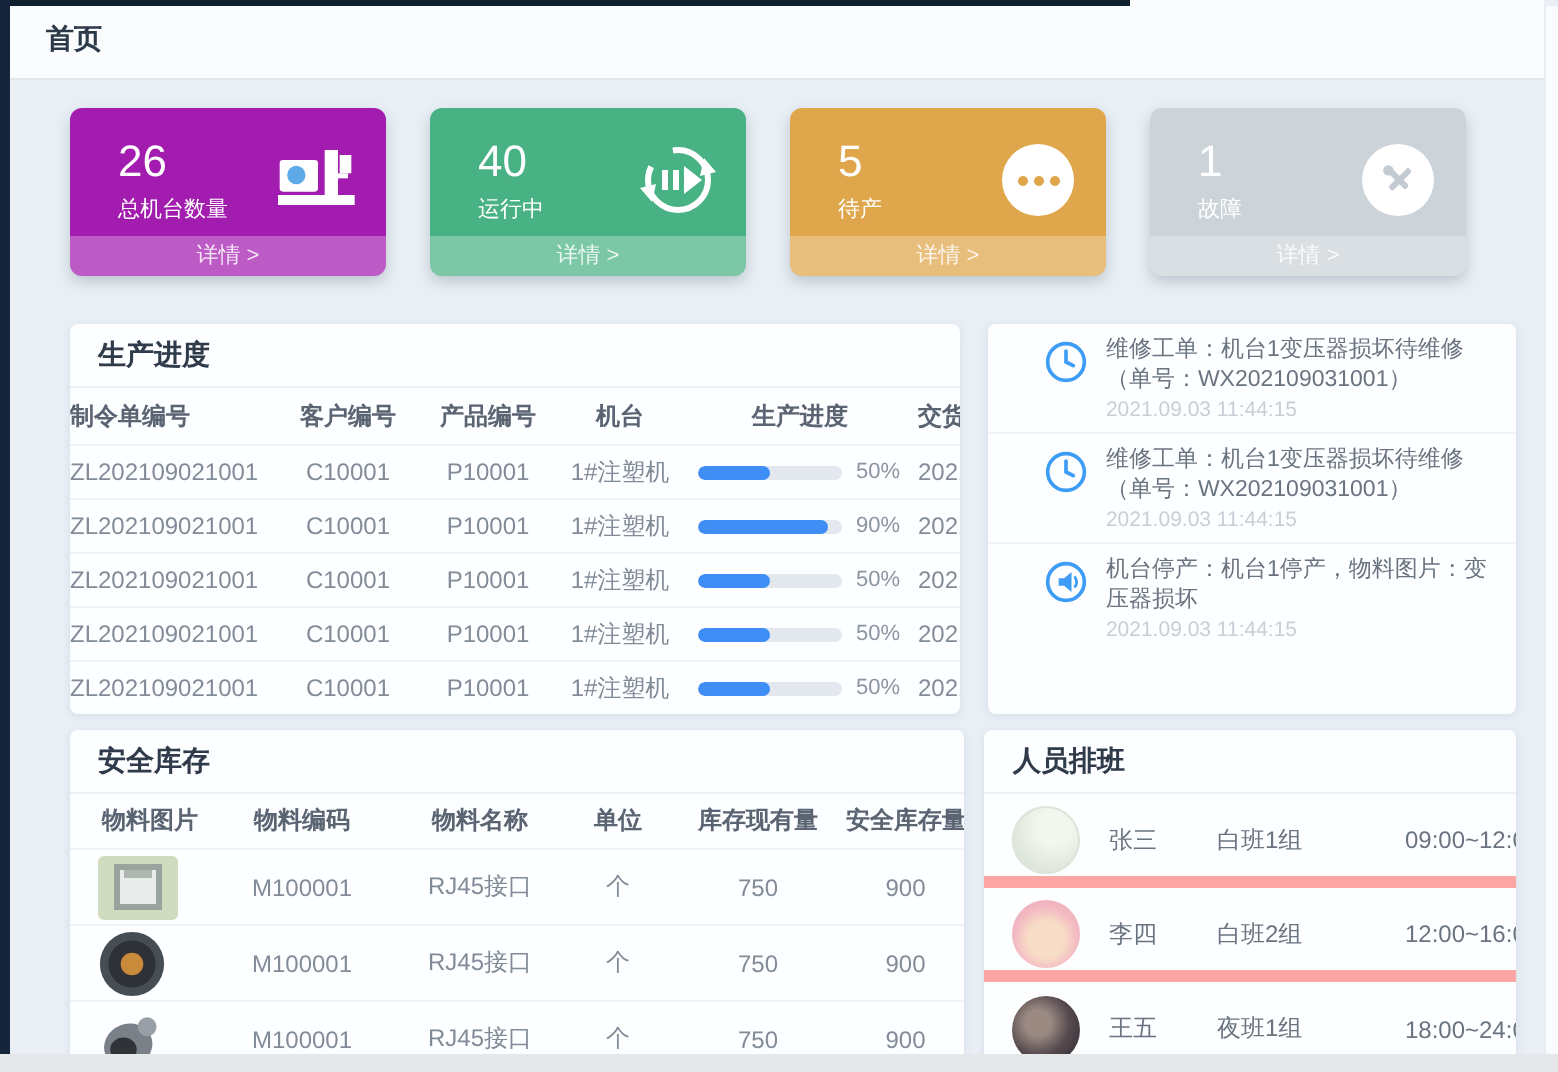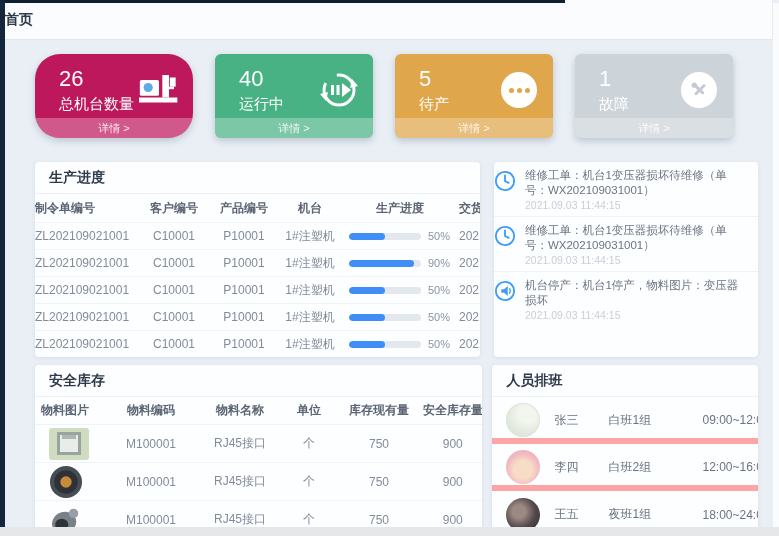--- a/index.html
+++ b/index.html
@@ -7,34 +7,34 @@
   body { font-family:"Liberation Sans","DejaVu Sans",sans-serif; background:#e9eff5; }
   .screen { position:relative; width:779px; height:536px; background:#e9eff5; overflow:hidden; }
 
   
   .top-edge { position:absolute; top:0; left:0; width:565px; height:3px; background:#10202f; z-index:9; }
   .left-edge { position:absolute; top:0; left:0; width:5px; height:527px; background:#15263c; z-index:9; }
   .bottom-edge { position:absolute; bottom:0; left:0; width:779px; height:9px; background:#e5e7e8; z-index:9; }
   .scrollbar { position:absolute; top:3px; right:0; bottom:9px; width:7px; background:#f9fbfc; border-left:1px solid #e9edf0; z-index:9; }
 
   
-  .header { position:absolute; top:0; left:5px; right:7px; height:40px; background:#fafcfd; border-bottom:1px solid #e3e7ea; display:flex; align-items:center; }
+  .header { position:absolute; top:0; left:5px; right:7px; height:40px; background:#fafcfd; border-bottom:1px solid #e3e7ea; display:flex; align-items:center; padding-left:18px; }
   .header .title { font-size:14px; font-weight:bold; color:#2c3a4a; }
 
   
   .content { position:absolute; top:40px; left:5px; right:7px; bottom:9px; }
 
   
   .cards { display:flex; gap:22px; margin:14px 0 0 30px; }
   .card { width:158px; height:84px; border-radius:6px; color:#fff; position:relative; box-shadow:0 3px 7px rgba(60,80,100,0.25); overflow:hidden; cursor:pointer; }
   .card .body { display:flex; justify-content:space-between; align-items:center; padding:8px 14px 0 24px; height:64px; }
   .card .num { font-size:22px; line-height:24px; }
-  .card .lbl { font-size:15px; margin-top:4px; white-space:nowrap;text-align:center; }
+  .card .lbl { font-size:11px; margin-top:4px; white-space:nowrap;text-align:center; }
   .card .foot { position:absolute; bottom:0; left:0; right:0; height:20px; background:rgba(255,255,255,0.28); font-size:11px; color:rgba(255,255,255,0.85); text-align:center; line-height:20px; }
-  .c-blue { background:#be185d;border-radius:25px; }
+  .c-blue { background:#a21caf; }
   .c-green { background:#48b284; }
   .c-orange { background:#e0a64b; }
   .c-gray { background:#ccd3d9; }
   .card .icon-wrap { width:40px; height:40px; display:flex; align-items:center; justify-content:center; }
   .disc { width:36px; height:36px; border-radius:50%; background:#fff; display:flex; align-items:center; justify-content:center; }
   .dots span { display:inline-block; width:5px; height:5px; border-radius:50%; background:#e0a64b; margin:0 1.5px; }
 
   
   .panels { position:absolute; top:110px; left:30px; right:14px; }
   .row1 { display:flex; gap:14px; margin-top:12px; }
@@ -51,32 +51,32 @@
   .prod-head { height:28px; font-size:12px; font-weight:bold; color:#5a6472; }
   .prod-row { height:27px; font-size:12px; color:#828c98; border-top:1px solid #f0f3f6; }
   .prod-head > div, .prod-row > div { text-align:center; overflow:hidden; white-space:nowrap; }
   .prod-head > div:first-child, .prod-row > div:first-child { text-align:left; padding-left:0; }
   .bar-cell { display:flex; align-items:center; gap:7px; justify-content:flex-start; padding-left:8px; }
   .track { width:72px; height:7px; border-radius:4px; background:#e3e8ee; overflow:hidden; }
   .fill { height:7px; border-radius:4px; background:#3f8ef6; }
   .pct { font-size:11px; color:#8c95a2; }
 
   
-  .notice-item { display:flex; gap:9px; padding:6px 10px 5px 0; border-bottom:1px solid #f0f3f6; }
+  .notice-item { display:flex; gap:9px; padding:6px 10px 5px 28px; border-bottom:1px solid #f0f3f6; }
   .notice-item:last-child { border-bottom:none; }
   .n-icon { flex:0 0 22px; width:22px; height:22px; margin-top:2px; }
   .n-text { font-size:11.5px; color:#6a7480; line-height:1.3; }
   .n-time { font-size:10.5px; color:#c9ced6; margin-top:1px; }
 
   
   .stock-head, .stock-row { display:grid; grid-template-columns:70px 92px 86px 52px 88px 1fr; align-items:center; }
   .stock-head { height:27px; font-size:12px; font-weight:bold; color:#5a6472; }
   .stock-row { height:38px; font-size:12px; color:#828c98; border-top:1px solid #f0f3f6; }
   .stock-head > div, .stock-row > div { text-align:center; white-space:nowrap; }
-  .stock-head > div:first-child { text-align:left; padding-left:6px; }
+  .stock-head > div:first-child { text-align:left; padding-left:16px; }
   .mat-img { width:40px; height:32px; margin-left:14px; display:flex; align-items:center; }
 
   
   .staff-row { display:grid; grid-template-columns:48px 54px 94px 1fr; align-items:center; padding:6px 0 6px 14px; height:47px; border-bottom:6px solid #fca5a5; }
   .staff-row:last-child { border-bottom:none; }
   .staff-row .cell { font-size:12px; color:#6a7480; }
   .avatar { width:34px; height:34px; border-radius:50%; }
   .av-1 { background:radial-gradient(circle at 62% 32%, #f3f6ee 0 26%, #e2e9de 60%, #d5dfd2 100%); box-shadow:inset 0 0 0 1px #dde4da; }
   .av-2 { background:radial-gradient(circle at 50% 58%, #f8ddc6 0 34%, #f2b9c2 62%, #eba6b2 100%); }
   .av-3 { background:radial-gradient(circle at 38% 40%, #9b8a82 0 22%, #54484d 55%, #2e292f 100%); }

